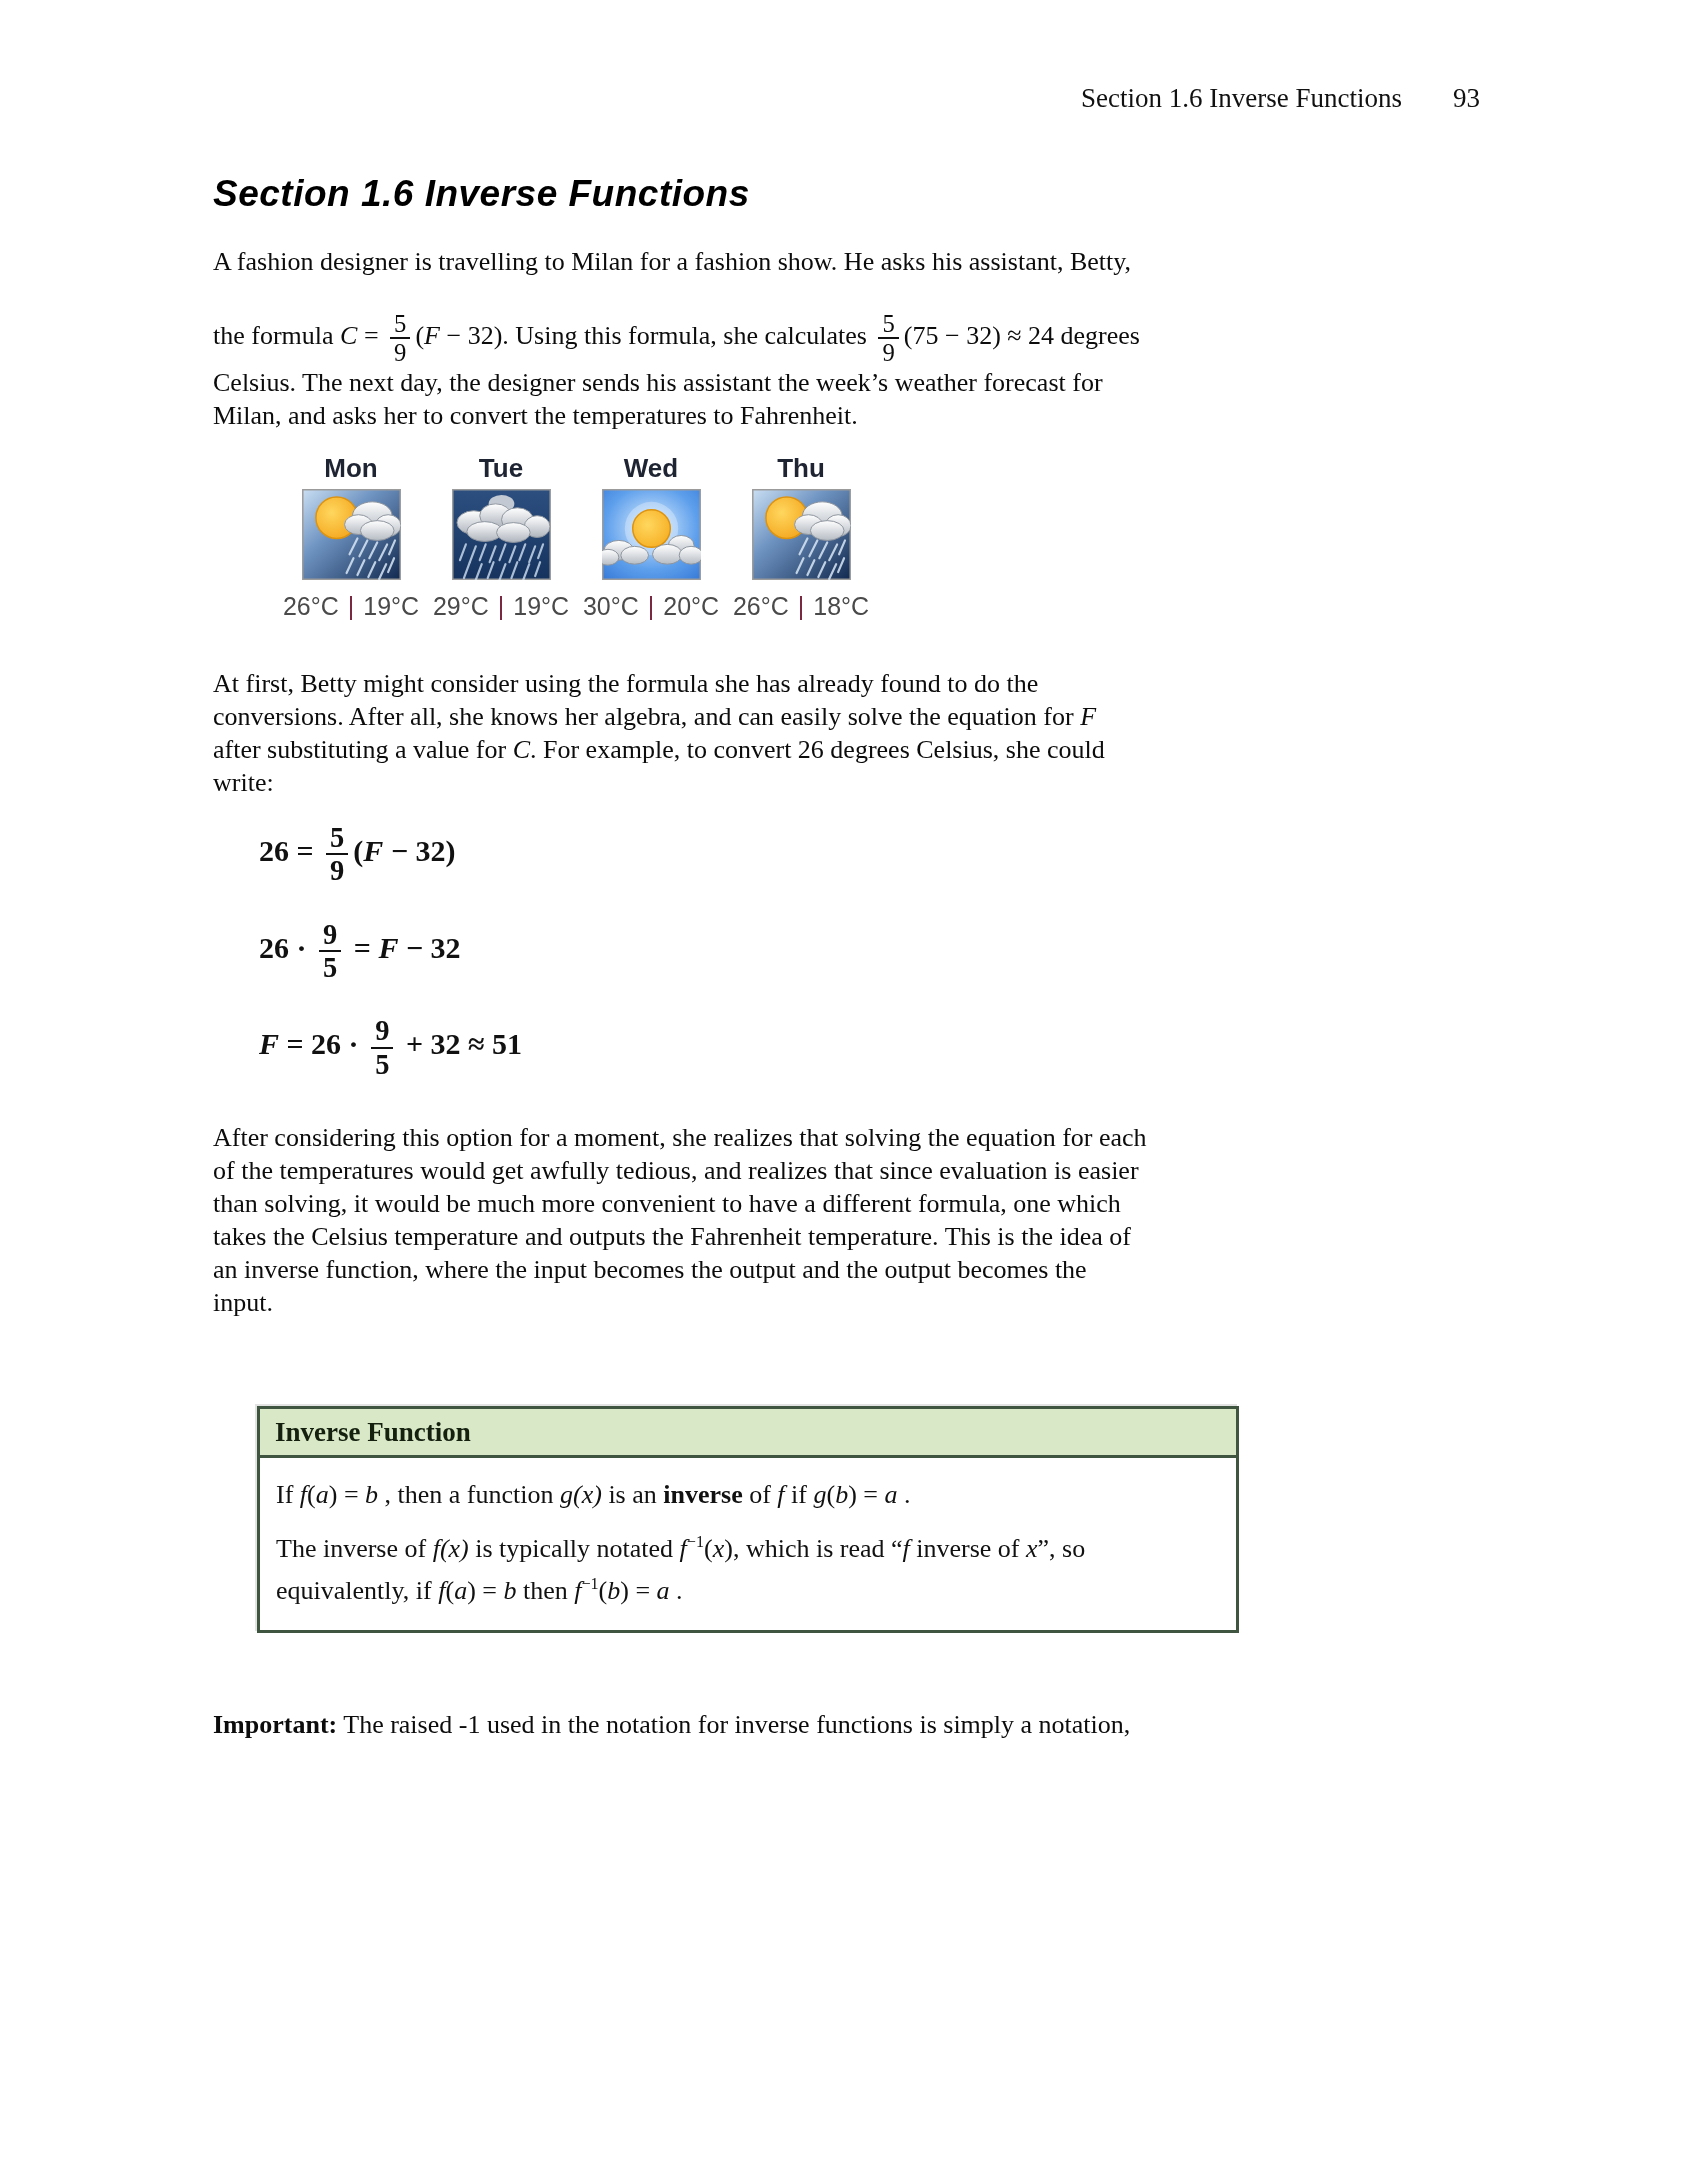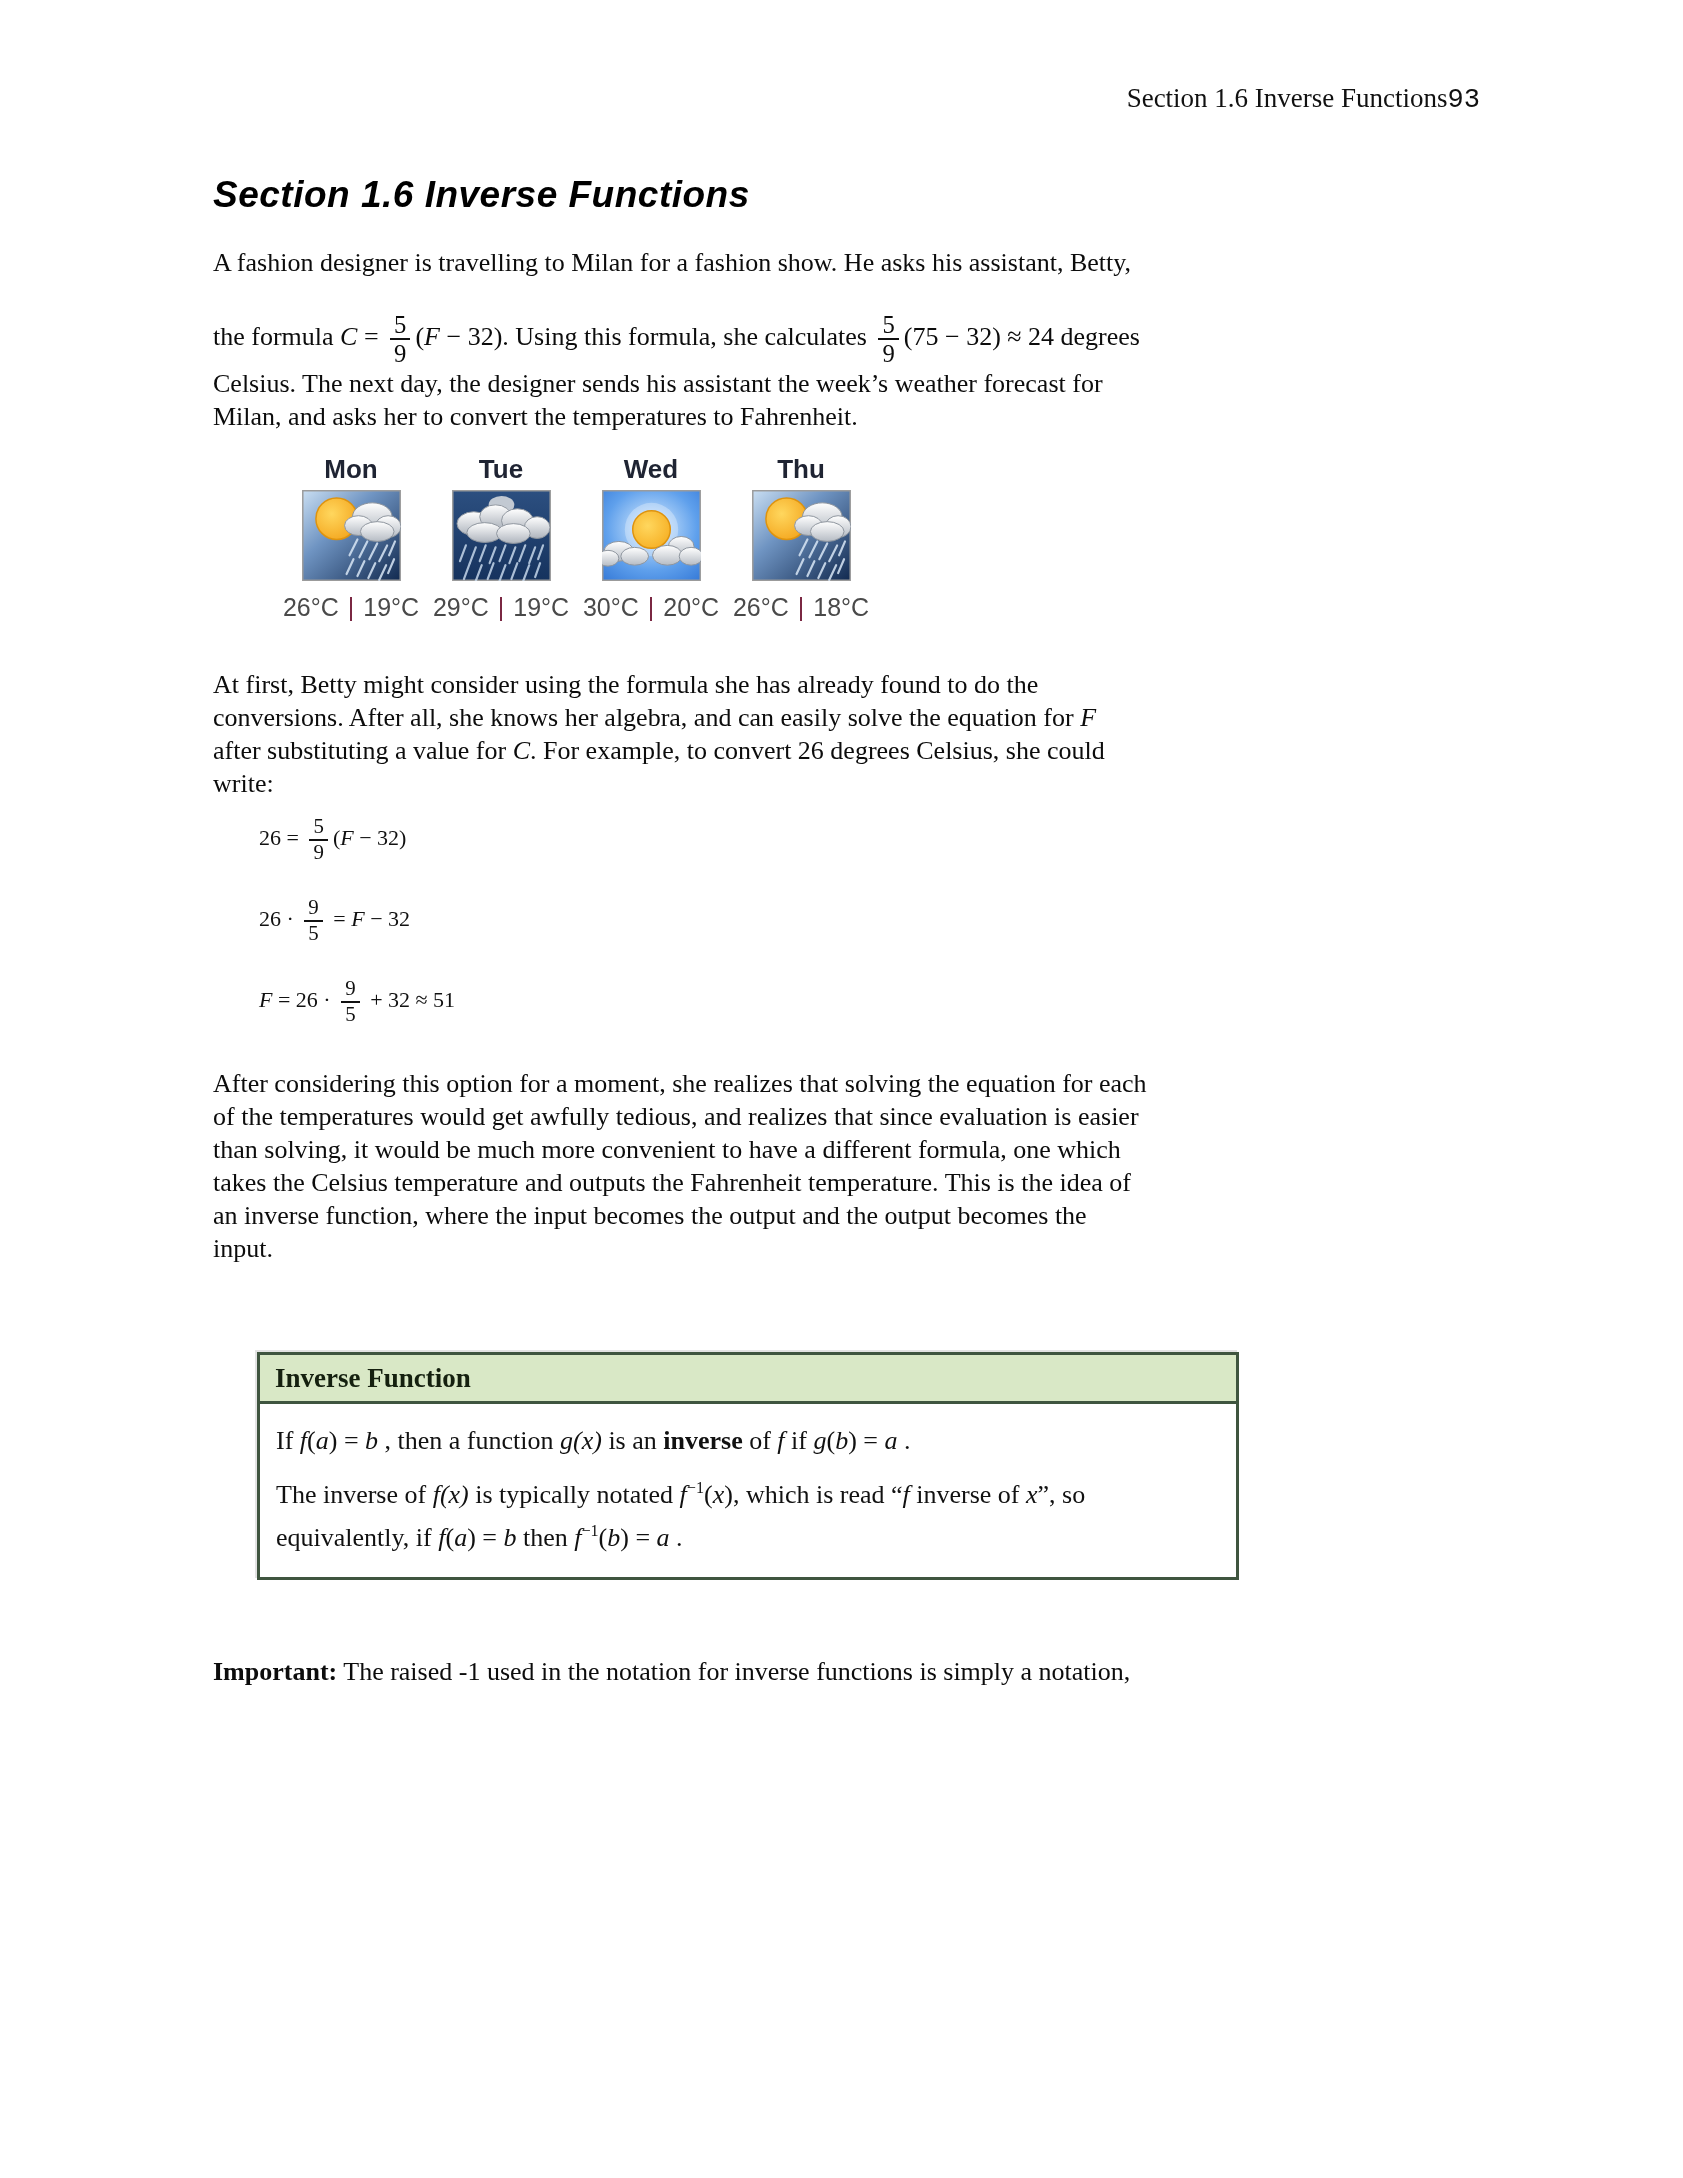--- a/index.html
+++ b/index.html
@@ -4,21 +4,21 @@
 <style>
   html,body{margin:0;padding:0;}
   body{
     width:1683px;height:2178px;background:#ffffff;color:#111;
     font-family:"Liberation Serif", serif;
     position:relative;overflow:hidden;
   }
   .page{box-sizing:border-box;width:1683px;height:2178px;padding:83px 203px 0 213px;}
 
   .runhead{font-size:27px;text-align:right;margin:0 0 59px 0;color:#111;}
-  .runhead .pgnum{display:inline-block;font-family:Liberation Mono, monospace;}
+  .runhead .pgnum{display:inline-block;margin-left:51px;}
 
   .title{
     font-family:"Liberation Sans", sans-serif;
     font-weight:bold;font-style:italic;font-size:37px;letter-spacing:0.5px;
     margin:0 0 30px 0;color:#000;
   }
 
   .bodytext{font-size:26px;line-height:1.27;margin:0;color:#0c0c0c;}
   .p-intro{margin-bottom:21px;}
   .p-consider{margin-bottom:4px;}
@@ -38,21 +38,21 @@
   .weather{
     display:flex;margin:14px 0 46px 63px;
     font-family:"Liberation Sans", sans-serif;
   }
   .wcol{width:150px;display:flex;flex-direction:column;align-items:center;}
   .wlabel{font-size:26px;font-weight:600;color:var(--day-label,#1f2433);margin-bottom:5px;}
   .wicon{width:99px;height:91px;display:block;}
   .wtemps{margin-top:12px;font-size:25px;color:var(--temp-text,#4a4a4a);white-space:nowrap;}
   .tsep{color:var(--temp-separator,#7a2742);padding:0 9px;}
 
-  .equations{margin:16px 0 42px 46px;font-size:22px;}
+  .equations{margin:24px 0 42px 46px;font-size:30px;font-weight:bold;}
   .eq{margin-bottom:34px;}
   .eq:last-child{margin-bottom:0;}
 
   .defbox{
     margin:87px 0 0 44px;width:982px;box-sizing:border-box;
     border:3px solid var(--box-border,#3f553f);
     box-shadow:-2px -2px 0 #e3e3e3;
   }
   .defbox-header{
     background:var(--box-header-bg,#d9e8c6);

